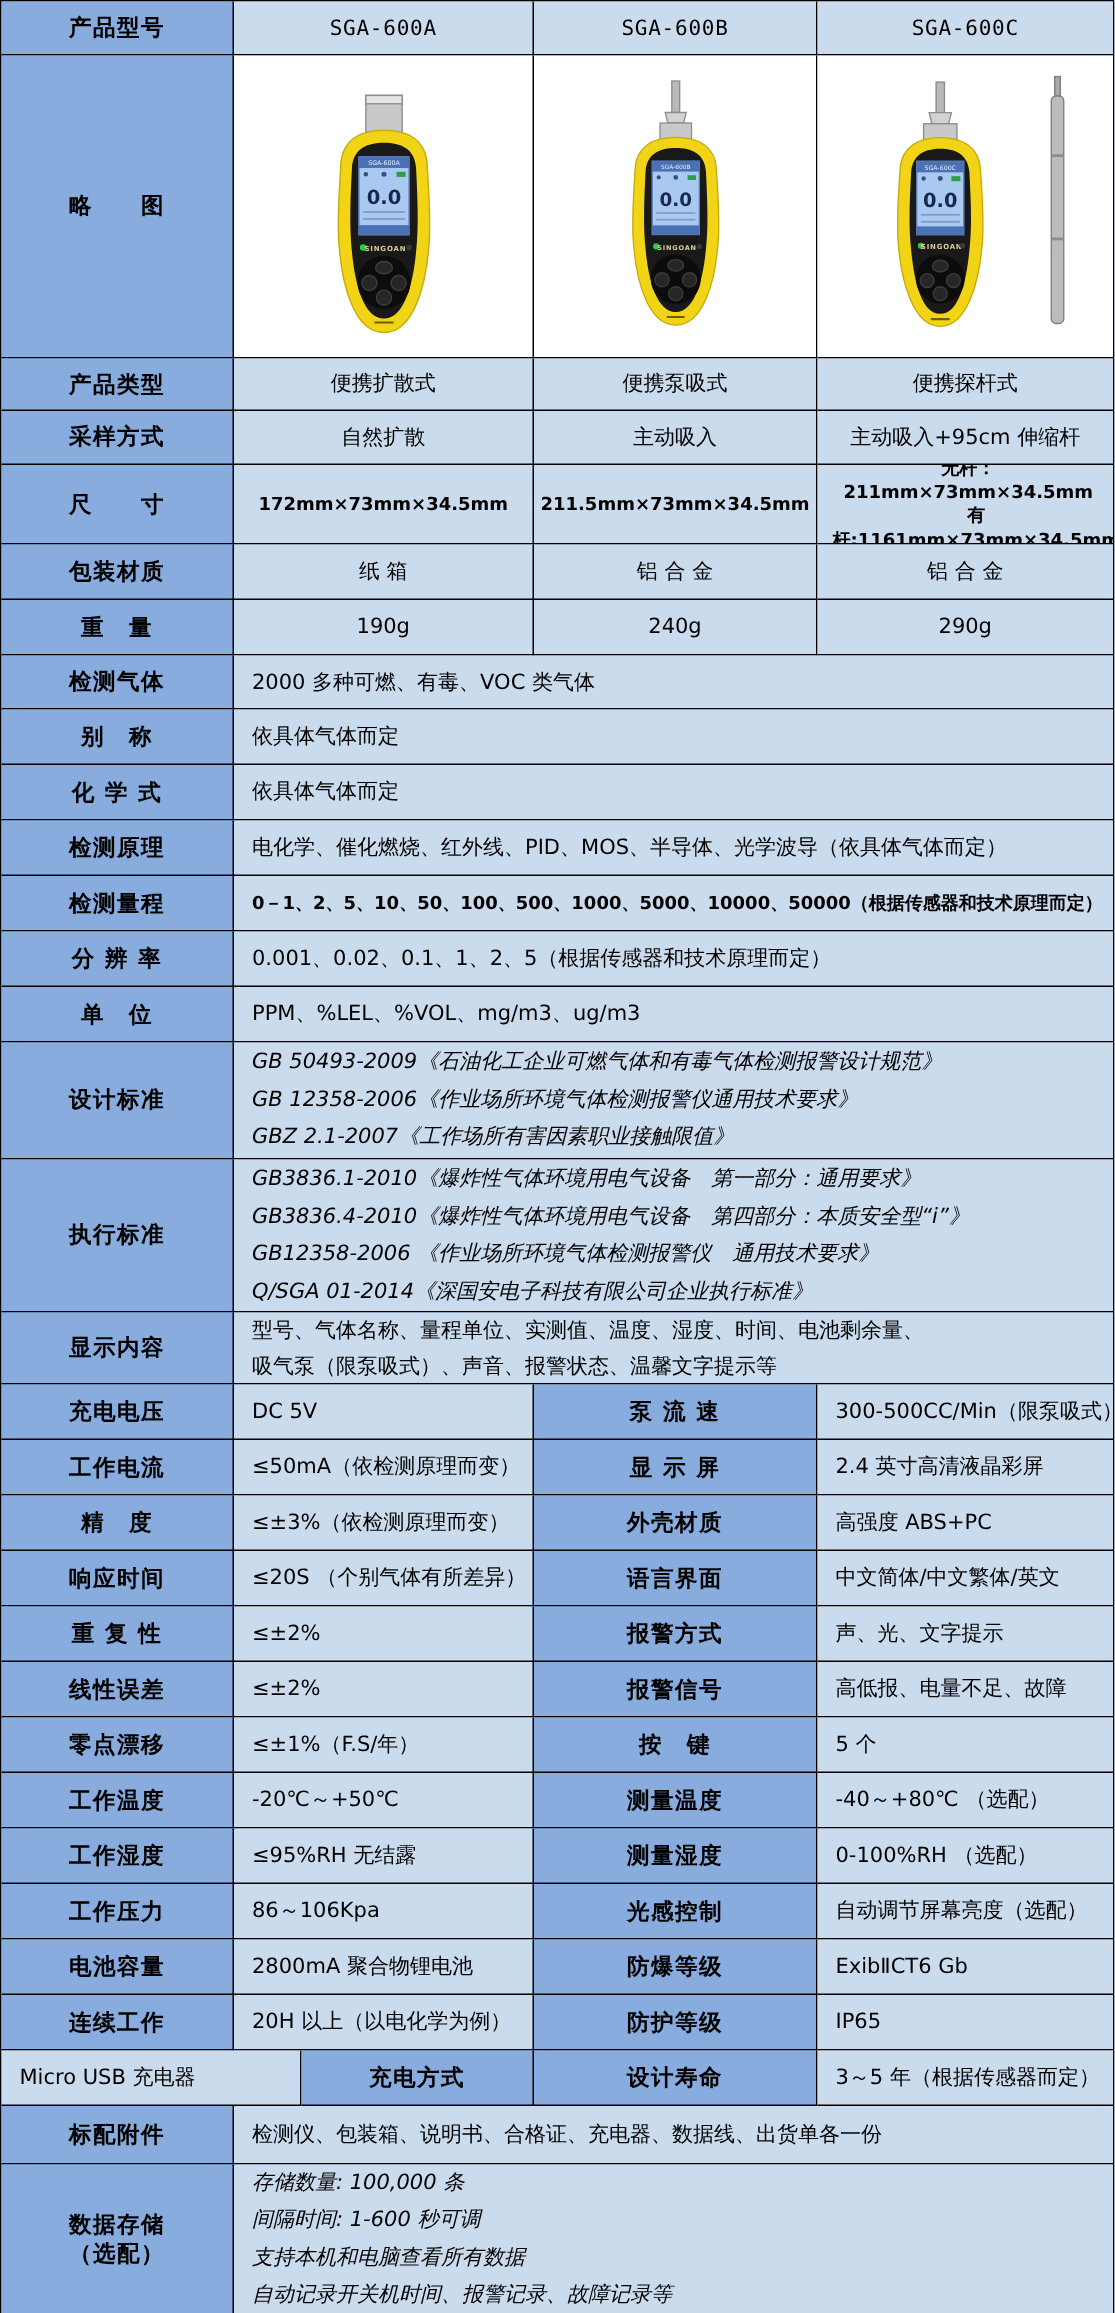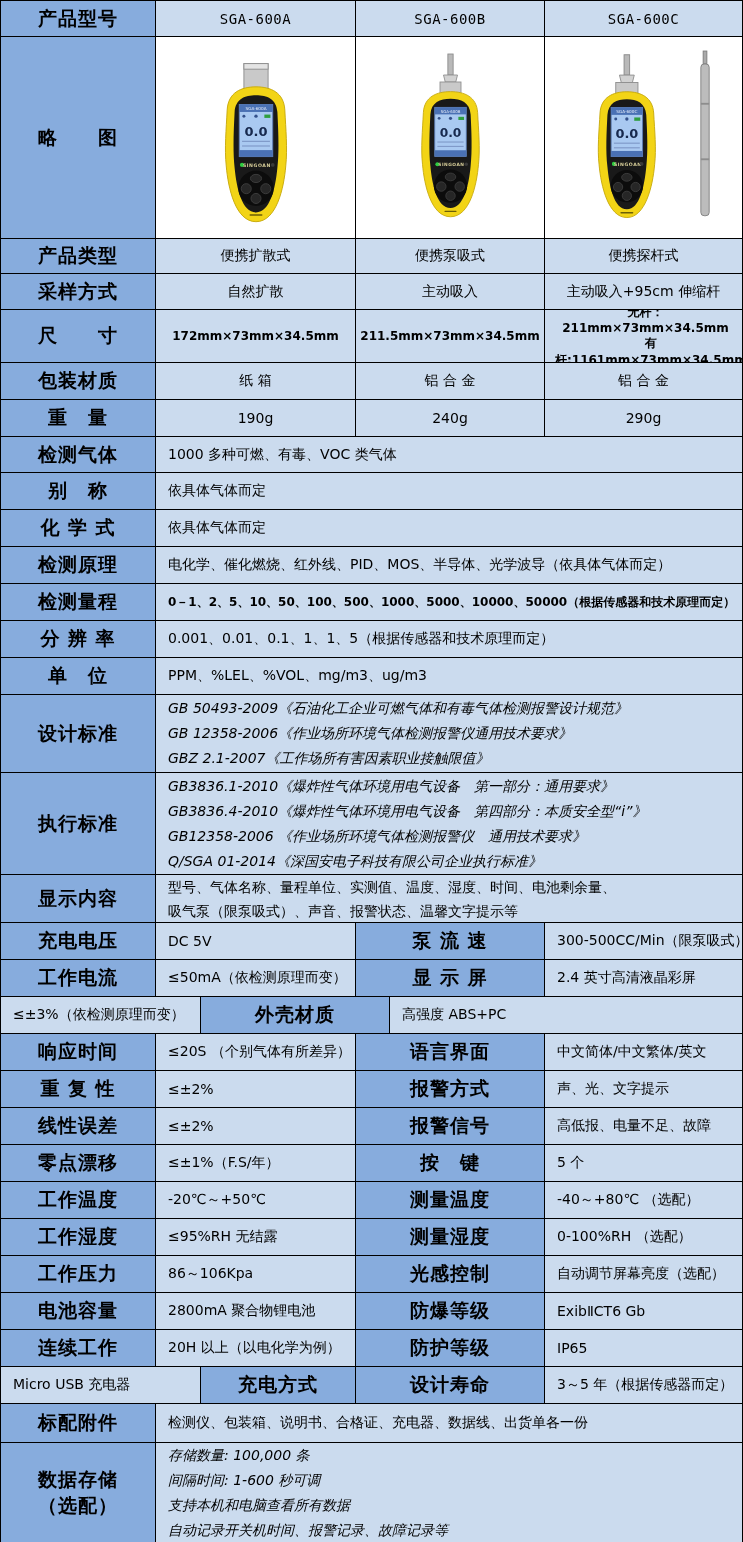--- a/index.html
+++ b/index.html
@@ -3,21 +3,21 @@
 <meta charset="utf-8">
 <style>
   html,body{margin:0;padding:0;background:#fff;}
   body{font-family:"DejaVu Sans","Liberation Sans",sans-serif;color:#000;}
   .spec-table{width:743px;box-sizing:border-box;border:1px solid #000;background:#CBDBEE;}
   .row{display:flex;width:100%;}
   .cell{box-sizing:border-box;border-right:1px solid #000;border-bottom:1px solid #000;
         display:flex;align-items:center;justify-content:center;text-align:center;overflow:hidden;}
   .cell.end{border-right:0;}
   .lastrow .cell{border-bottom:0;}
-  .label{background:#87ACDD;font-weight:bold;font-size:19px;letter-spacing:1px;}
+  .label{background:#87ACDD;font-weight:bold;font-size:15px;letter-spacing:1px;}
   .value{background:#CBDBEE;font-size:14px;}
   .white{background:#FFFFFF;}
   .lv{justify-content:flex-start;text-align:left;padding:0 8px 0 12px;}
   .ml{flex-direction:column;align-items:flex-start;justify-content:center;padding:0 8px 0 12px;}
   .ml div{white-space:nowrap;}
   .mlc{flex-direction:column;align-items:flex-start;justify-content:center;padding:0 6px 0 10px;}
   .w0{width:155px;}
   .w1{width:200px;}
   .w2{width:189px;}
   .w3{flex:1;}
@@ -191,41 +191,41 @@
 
   <div class="row" style="height:37px">
     <div class="cell label w0">重　量</div>
     <div class="cell value w1">190g</div>
     <div class="cell value w2">240g</div>
     <div class="cell value w3 end">290g</div>
   </div>
 
   <div class="row" style="height:36px">
     <div class="cell label w0">检测气体</div>
-    <div class="cell value wf end lv nw">1000 多种可燃、有毒、VOC 类气体</div>
+    <div class="cell value wf end lv nw">2000 多种可燃、有毒、VOC 类气体</div>
   </div>
   <div class="row" style="height:37px">
     <div class="cell label w0">别　称</div>
     <div class="cell value wf end lv nw">依具体气体而定</div>
   </div>
   <div class="row" style="height:37px">
     <div class="cell label w0">化 学 式</div>
     <div class="cell value wf end lv nw">依具体气体而定</div>
   </div>
   <div class="row" style="height:37px">
     <div class="cell label w0">检测原理</div>
     <div class="cell value wf end lv nw">电化学、催化燃烧、红外线、PID、MOS、半导体、光学波导（依具体气体而定）</div>
   </div>
   <div class="row" style="height:37px">
     <div class="cell label w0">检测量程</div>
     <div class="cell value wf end lv nw small">0－1、2、5、10、50、100、500、1000、5000、10000、50000（根据传感器和技术原理而定）</div>
   </div>
   <div class="row" style="height:37px">
     <div class="cell label w0">分 辨 率</div>
-    <div class="cell value wf end lv nw">0.001、0.01、0.1、1、1、5（根据传感器和技术原理而定）</div>
+    <div class="cell value wf end lv nw">0.001、0.02、0.1、1、2、5（根据传感器和技术原理而定）</div>
   </div>
   <div class="row" style="height:37px">
     <div class="cell label w0">单　位</div>
     <div class="cell value wf end lv nw">PPM、%LEL、%VOL、mg/m3、ug/m3</div>
   </div>
 
   <div class="row" style="height:78px">
     <div class="cell label w0">设计标准</div>
     <div class="cell value wf end ml lh25">
       <div>GB 50493-2009《石油化工企业可燃气体和有毒气体检测报警设计规范》</div>
@@ -258,20 +258,21 @@
     <div class="cell label w2">泵 流 速</div>
     <div class="cell value w3 end lv nw">300-500CC/Min（限泵吸式）</div>
   </div>
   <div class="row" style="height:37px">
     <div class="cell label w0">工作电流</div>
     <div class="cell value w1 lv nw">≤50mA（依检测原理而变）</div>
     <div class="cell label w2">显 示 屏</div>
     <div class="cell value w3 end lv nw">2.4 英寸高清液晶彩屏</div>
   </div>
   <div class="row" style="height:37px">
+    <div class="cell label w0">精　度</div>
     <div class="cell value w1 lv nw">≤±3%（依检测原理而变）</div>
     <div class="cell label w2">外壳材质</div>
     <div class="cell value w3 end lv nw">高强度 ABS+PC</div>
   </div>
   <div class="row" style="height:37px">
     <div class="cell label w0">响应时间</div>
     <div class="cell value w1 lv nw">≤20S （个别气体有所差异）</div>
     <div class="cell label w2">语言界面</div>
     <div class="cell value w3 end lv nw">中文简体/中文繁体/英文</div>
   </div>

